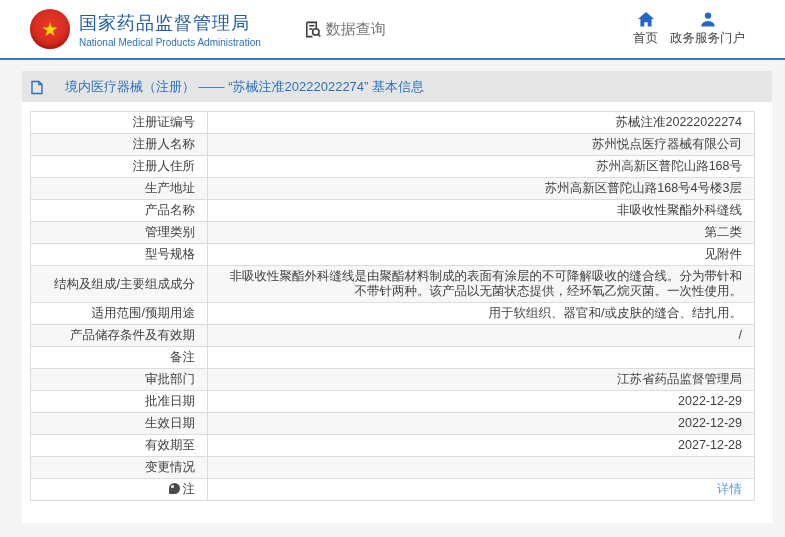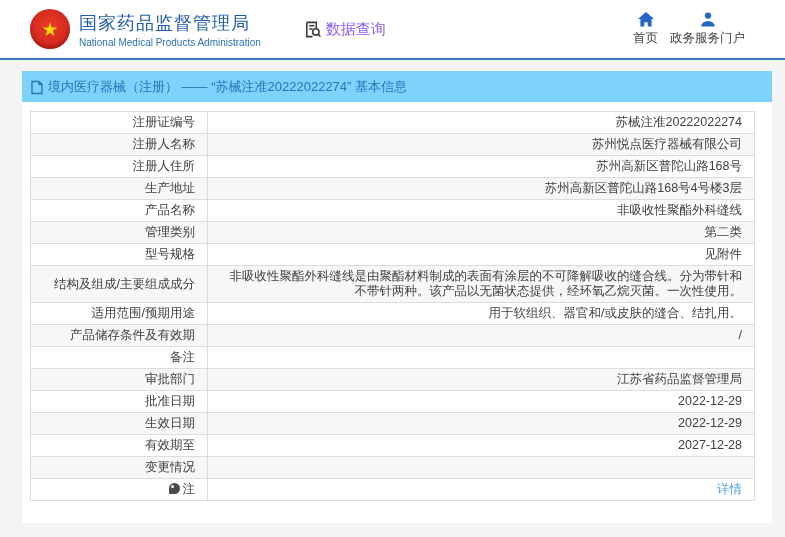--- a/index.html
+++ b/index.html
@@ -22,39 +22,39 @@
     background:radial-gradient(circle at 50% 42%, #e63a2a 0%, #d5281e 70%);
     display:flex; align-items:center; justify-content:center;
     color:#ffd700; font-size:19px; line-height:1;
     box-shadow:inset 0 -3px 4px rgba(120,0,0,.45);
   }
   .org-titles { margin-left:9px; }
   .org-zh { color:#1f5ca8; font-size:18px; font-weight:normal; letter-spacing:1px; }
   .org-en { color:#2e71b8; font-size:10px; margin-top:2px; }
   .nav-query {
     margin-left:42px; display:flex; align-items:flex-end;
-    font-size:15px; color:#8b5cf6; cursor:pointer;
+    font-size:15px; color:#737373; cursor:pointer;
   }
   .nav-query svg { margin-right:4px; }
   .header-right { margin-left:auto; display:flex; gap:12px;font-family:Liberation Mono, monospace; }
   .hnav-item {
     display:flex; flex-direction:column; align-items:center;
     font-size:12.5px; color:#444; cursor:pointer; gap:3px;
   }
   
   .panel {
     margin:11px 13px 12px 22px;
     background:#ffffff;
     padding-bottom:8px;
     min-height:452px;
   }
   .breadcrumb-bar {
-    background:#7dd3fc;
+    background:#e5e5e5;
     padding:7px 8px 6px 8px;
-    display:flex; align-items:center;
+    display:flex; align-items:center;gap:17px;
   }
   .breadcrumb-bar svg { margin-right:4px; flex:none; }
   .breadcrumb-text { color:#2e71b8; font-size:13px; }
   
   .info-table {
     border-collapse:collapse;
     margin:9px 0 0 8px;
     width:725px;
     table-layout:fixed;
     font-size:12.5px;

